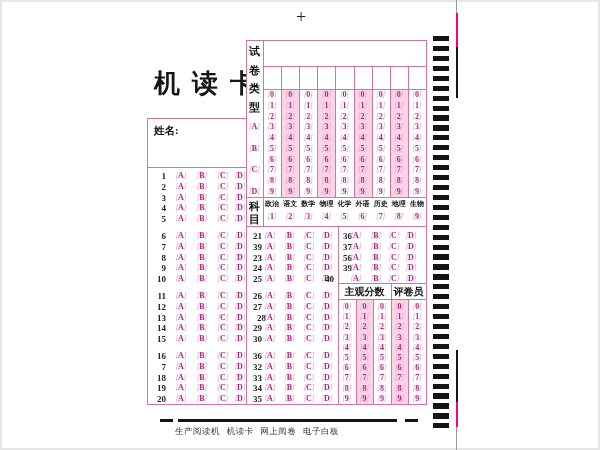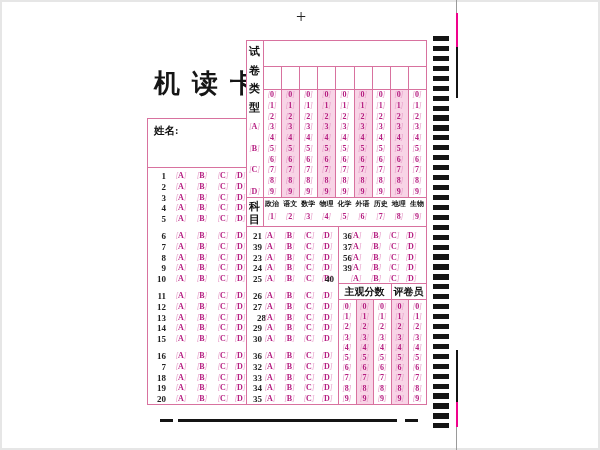--- a/index.html
+++ b/index.html
@@ -41,20 +41,21 @@
   <div id="sheet">
     <div class="plus">+</div>
     <div class="title">机读卡</div>
     <div class="name-box">
       <span class="name-label">姓名:</span>
     </div>
     <div class="left-box"></div>
     <div class="main-grid"></div>
     <div class="score-h" style="left:338px;width:53px;">主观分数</div>
     <div class="score-h" style="left:391px;width:35px;">评卷员</div>
+    <div class="footer">生产阅读机 机读卡 网上阅卷 电子白板</div>
     <div id="gen">
         <div class="pinkbg" style="left: 281.111px; top: 89px; width: 18.1111px; height: 108px;"></div>
         <div class="pinkbg" style="left: 317.333px; top: 89px; width: 18.1111px; height: 108px;"></div>
         <div class="pinkbg" style="left: 353.556px; top: 89px; width: 18.1111px; height: 108px;"></div>
         <div class="pinkbg" style="left: 389.778px; top: 89px; width: 18.1111px; height: 108px;"></div>
         <div class="pinkbg" style="left: 355.6px; top: 299px; width: 17.6px; height: 105px;"></div>
         <div class="pinkbg" style="left: 390.8px; top: 299px; width: 17.6px; height: 105px;"></div>
         <div class="vline" style="left: 263px; top: 40px; width: 1px; height: 186px;"></div>
         <div class="vline" style="left: 281.111px; top: 66px; width: 1px; height: 131px;"></div>
         <div class="vline" style="left: 299.222px; top: 66px; width: 1px; height: 131px;"></div>

